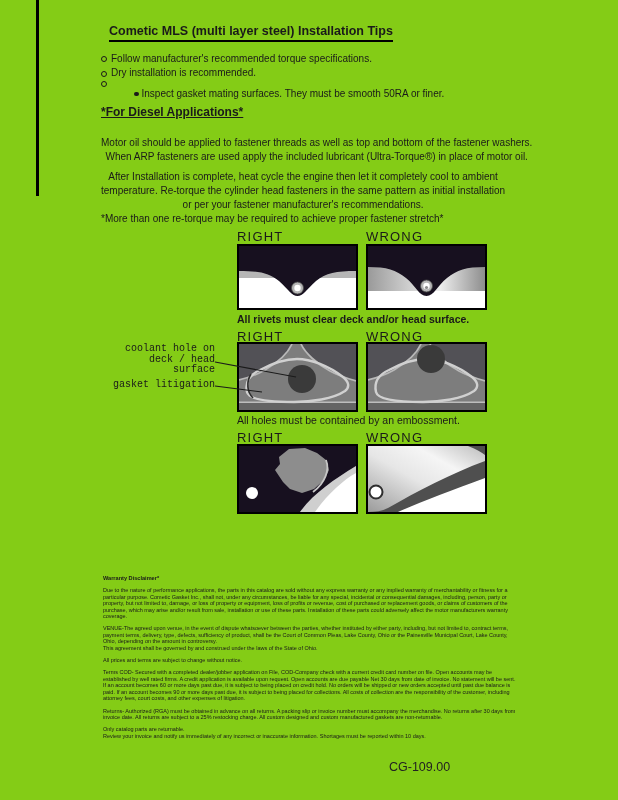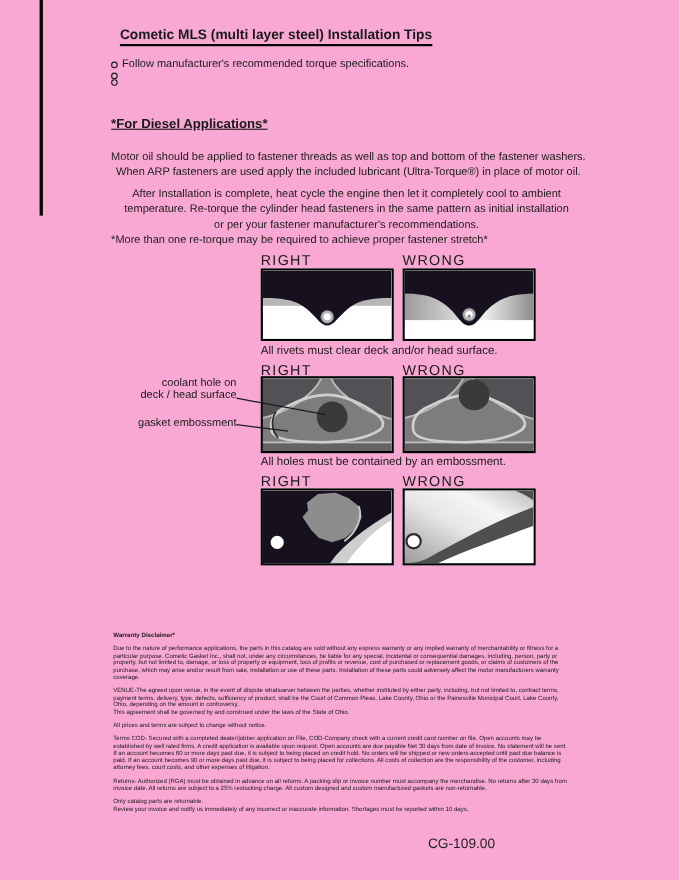--- a/index.html
+++ b/index.html
@@ -1,41 +1,41 @@
 <!DOCTYPE html>
 <html><head>
 <meta charset="utf-8">
 <style>
   html,body{margin:0;padding:0;background:#ffffff;}
   .page{
-    position:relative;width:618px;height:800px;background:#f9a8d4;overflow:hidden;
+    position:relative;width:618px;height:800px;background:#84cc16;overflow:hidden;
     font-family:"Liberation Sans", sans-serif;color:#1a1a1a;
   }
   .left-mark{position:absolute;left:36px;top:0;width:3px;height:196px;background:#000;}
   .title{
     position:absolute;left:109px;top:24px;margin:0;
     font-size:12.5px;font-weight:bold;letter-spacing:0;
     border-bottom:2px solid #000;padding-bottom:2px;display:inline-block;
   }
   .bullets{position:absolute;left:101px;top:52px;font-size:10px;line-height:14.4px;white-space:nowrap;}
   .b-line{display:flex;align-items:center;}
   .o-marker{width:4px;height:4px;border:1px solid #1a1a1a;border-radius:50%;display:inline-block;margin-right:4px;flex:0 0 auto;align-self:center;}
   .f-marker{width:4.5px;height:4.5px;background:#1a1a1a;border-radius:50%;display:inline-block;margin-right:3px;flex:0 0 auto;align-self:center;}
   .sub{padding-left:33px;}
   .diesel-h{position:absolute;left:101px;top:105px;margin:0;font-size:12px;font-weight:bold;text-decoration:underline;}
   .para{position:absolute;left:101px;margin:0;font-size:10px;line-height:14.2px;white-space:pre-line;text-align:center;}
   .p1{top:136px;}
-  .p2{top:170px;margin-left:12px;}
+  .p2{top:170px;}
   .note{top:212px;}
   .dg-h{position:absolute;width:121px;text-align:left;font-size:13px;letter-spacing:1.2px;color:#1a1a1a;}
   .dg-box{position:absolute;width:117px;height:62px;border:2px solid #000;background:#fff;}
   .dg-box.tall{height:66px;}
   .dg-box svg{display:block;}
   .caption{position:absolute;font-size:10.5px;line-height:13px;white-space:pre-line;}
-  .ann{position:absolute;left:110px;width:105px;text-align:right;font-size:10px;line-height:10.5px;}
+  .ann{position:absolute;left:110px;width:105px;text-align:right;font-size:10px;line-height:10.5px;font-family:Liberation Mono, monospace;}
   .ann-coolant{top:344px;}
   .ann-emboss{top:380px;}
   .leader{position:absolute;left:210px;top:352px;z-index:5;}
   .disclaimer{position:absolute;left:103px;top:575px;width:414px;font-size:5.5px;line-height:6.4px;}
   .disclaimer h3{margin:0 0 6px 0;font-size:5.6px;font-weight:bold;}
   .disclaimer p{margin:0 0 6px 0;white-space:pre-line;}
   .footer-code{position:absolute;left:389px;top:760px;font-size:12.5px;color:#222;}
 </style>
 </head>
 <body>
@@ -46,23 +46,28 @@
 
   <h1 class="title">Cometic MLS (multi layer steel) Installation Tips</h1>
 
   <div class="bullets">
     <div class="b-line">
       <span class="o-marker"></span>
       <span>Follow manufacturer's recommended torque specifications.</span>
     </div>
     <div class="b-line">
       <span class="o-marker"></span>
+      <span>Dry installation is recommended.</span>
     </div>
     <div class="b-line">
       <span class="o-marker"></span>
+    </div>
+    <div class="b-line sub">
+      <span class="f-marker"></span>
+      <span>Inspect gasket mating surfaces.  They must be smooth 50RA or finer.</span>
     </div>
   </div>
 
   <h2 class="diesel-h">*For Diesel Applications*</h2>
   <p class="para p1">Motor oil should be applied to fastener threads as well as top and bottom of the fastener washers.
 When ARP fasteners are used apply the included lubricant (Ultra-Torque®) in place of motor oil.</p>
   <p class="para p2">After Installation is complete, heat cycle the engine then let it completely cool to ambient
 temperature. Re-torque the cylinder head fasteners in the same pattern as initial installation
 or per your fastener manufacturer's recommendations.</p>
   <p class="para note">*More than one re-torque may be required to achieve proper fastener stretch*</p>
@@ -91,30 +96,30 @@
       </defs>
       <rect width="117" height="62" fill="#ffffff"></rect>
       <rect y="21" width="117" height="24" fill="url(#g1w)"></rect>
       <rect y="46" width="117" height="16" fill="#ffffff"></rect>
       <path d="M0,0 H117 V21 C98,21 89,24 79,32 C69,40 66,50 58.5,50 C51,50 48,40 38,32 C28,24 19,21 0,21 Z" fill="#17101f"></path>
       <circle cx="58.5" cy="40" r="6" fill="#b6b6b6" stroke="#4a4a4a" stroke-width="0.8"></circle>
       <circle cx="58.5" cy="40" r="3.2" fill="#ffffff"></circle>
       <circle cx="58.5" cy="41.5" r="1.6" fill="#8a8a8a"></circle>
     </svg>
   </div>
-  <div class="caption" style="left:237px;top:313px;">All rivets must clear deck and/or head surface.</div>
+  <div class="caption" style="left:237px;top:313px;font-weight:bold;">All rivets must clear deck and/or head surface.</div>
 
   <div class="dg-h" style="left:237px;top:329px;">RIGHT</div>
   <div class="dg-h" style="left:366px;top:329px;">WRONG</div>
 
   <div class="ann ann-coolant">
     <div>coolant hole on</div>
     <div>deck / head surface</div>
   </div>
-  <div class="ann ann-emboss">gasket embossment</div>
+  <div class="ann ann-emboss">gasket litigation</div>
 
   <svg class="leader" width="90" height="48">
     <line x1="5" y1="10" x2="86" y2="25" stroke="#1a1a1a" stroke-width="1.1"></line>
     <line x1="5" y1="34" x2="52" y2="40" stroke="#1a1a1a" stroke-width="1.1"></line>
   </svg>
 
   <div class="dg-box tall" style="left:237px;top:342px;">
     <svg viewBox="0 0 117 66" width="117" height="66">
       <rect width="117" height="66" fill="#7d7d7d"></rect>
       <rect y="59" width="117" height="7" fill="#646464"></rect>

